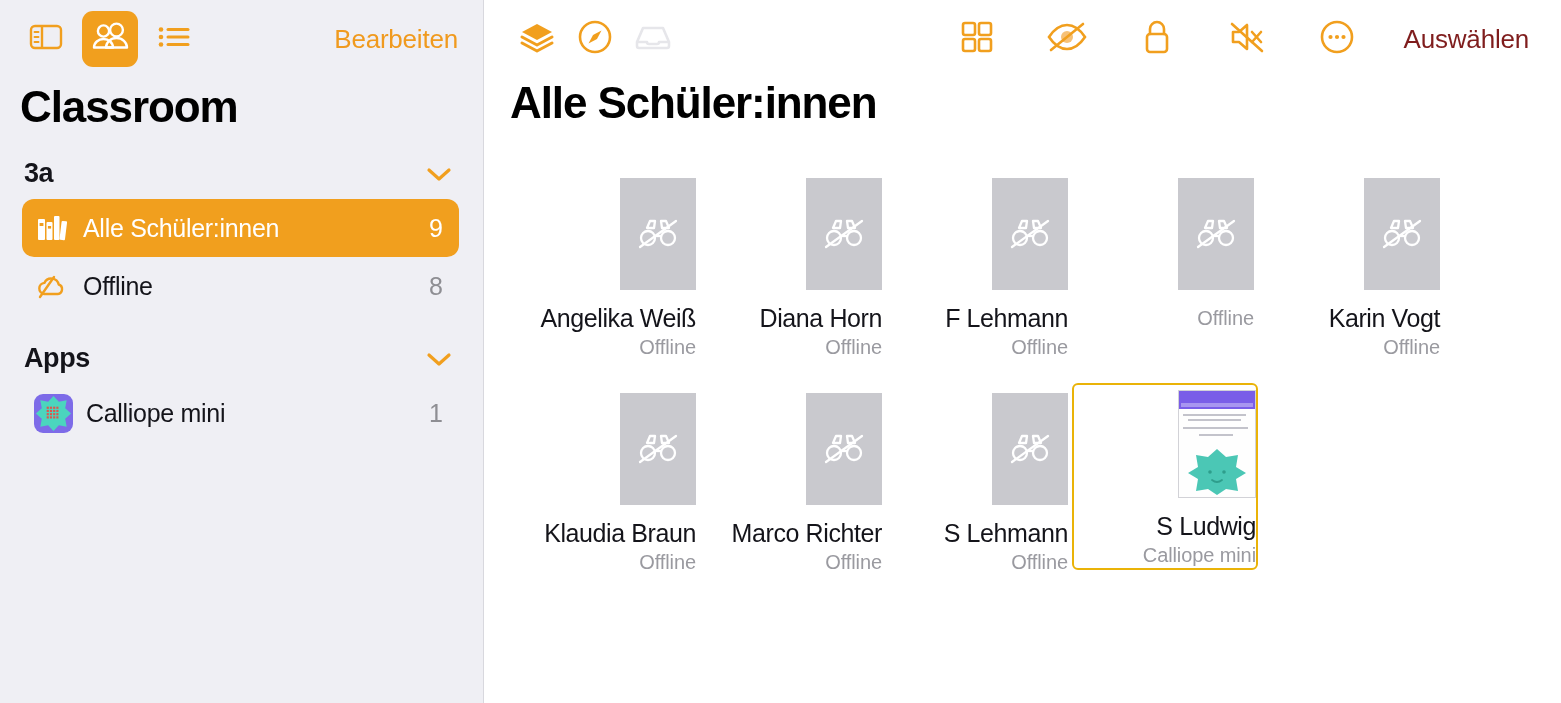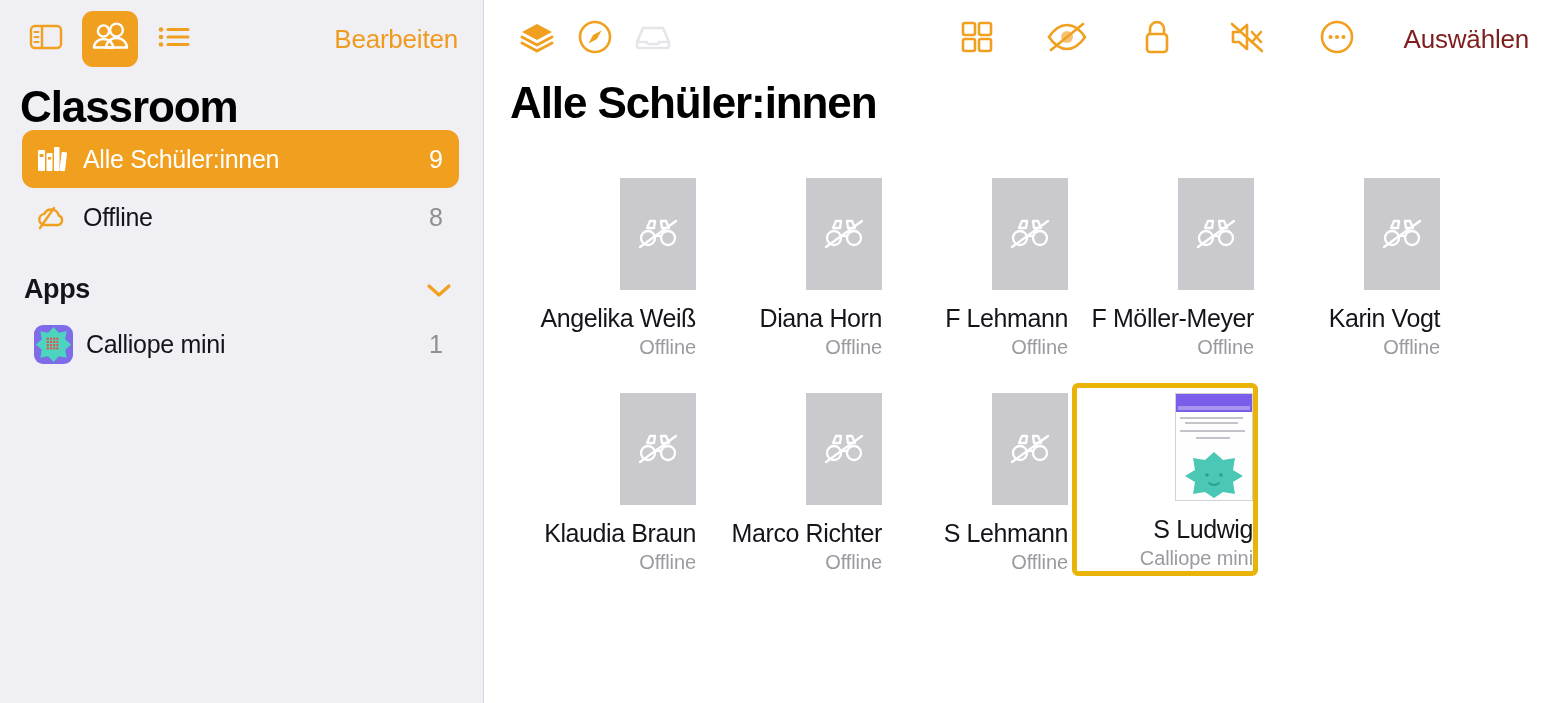--- a/index.html
+++ b/index.html
@@ -207,21 +207,21 @@
     flex: 0 0 186px;
     display: flex;
     flex-direction: column;
     align-items: flex-end;
     padding: 10px 4px 6px 4px;
     border-radius: 10px;
     cursor: pointer;
     position: relative;
   }
   .cell.highlight {
-    border: 5px solid #eab308;
+    border: 2px solid #eab308;
     border-radius: 6px;
     padding: 5px 0 1px 0;
   }
 
   .thumb {
     width: 76px;
     height: 112px;
     background: #C9C9CE;
     display: flex;
     align-items: center;
@@ -325,20 +325,28 @@
             <line x1="11" y1="21.5" x2="31" y2="21.5" stroke="#F19F1E" stroke-width="3" stroke-linecap="round"></line>
           </svg>
         </span>
       </div>
 
       <div class="sb-edit">Bearbeiten</div>
     </div>
 
     <div class="sb-title">Classroom</div>
 
+    <div class="sb-group-hdr">
+      <span class="sb-group-name">3a</span>
+      <span class="sb-chevron">
+        <svg width="28" height="18" viewBox="0 0 28 18">
+          <polyline points="4,5 14,14 24,5" fill="none" stroke="#F19F1E" stroke-width="3.2" stroke-linecap="round" stroke-linejoin="round"></polyline>
+        </svg>
+      </span>
+    </div>
 
     <div class="sb-row selected">
       <span class="sb-row-icon">
         <svg width="32" height="28" viewBox="0 0 32 28">
           <rect x="2" y="5" width="7" height="21" rx="1" fill="#ffffff"></rect>
           <rect x="3.6" y="9" width="3.8" height="3" fill="#F19F1E"></rect>
           <rect x="10.5" y="8" width="6" height="18" rx="1" fill="#ffffff"></rect>
           <rect x="11.9" y="12" width="3.2" height="2.6" fill="#F19F1E"></rect>
           <rect x="18" y="2" width="5.5" height="24" rx="1" fill="#ffffff"></rect>
           <rect x="24.6" y="7" width="5.5" height="19" rx="1" fill="#ffffff" transform="rotate(7 27 16)"></rect>
@@ -546,21 +554,20 @@
           <div class="thumb">
             <svg width="46" height="40" viewBox="0 0 46 40">
               <path d="M12 14 L15 7 h5 l-1 7 z" fill="none" stroke="#ffffff" stroke-width="2.3" stroke-linejoin="round"></path>
               <path d="M34 14 L31 7 h-5 l1 7 z" fill="none" stroke="#ffffff" stroke-width="2.3" stroke-linejoin="round"></path>
               <circle cx="13" cy="24" r="7" fill="none" stroke="#ffffff" stroke-width="2.3"></circle>
               <circle cx="33" cy="24" r="7" fill="none" stroke="#ffffff" stroke-width="2.3"></circle>
               <line x1="20" y1="22" x2="26" y2="22" stroke="#ffffff" stroke-width="2.3"></line>
               <line x1="5" y1="33" x2="41" y2="7" stroke="#ffffff" stroke-width="2.3" stroke-linecap="round"></line>
             </svg>
           </div>
-          <div class="cell-name">F Möller-Meyer</div>
           <div class="cell-status">Offline</div>
         </div>
 
         <div class="cell">
           <div class="thumb">
             <svg width="46" height="40" viewBox="0 0 46 40">
               <path d="M12 14 L15 7 h5 l-1 7 z" fill="none" stroke="#ffffff" stroke-width="2.3" stroke-linejoin="round"></path>
               <path d="M34 14 L31 7 h-5 l1 7 z" fill="none" stroke="#ffffff" stroke-width="2.3" stroke-linejoin="round"></path>
               <circle cx="13" cy="24" r="7" fill="none" stroke="#ffffff" stroke-width="2.3"></circle>
               <circle cx="33" cy="24" r="7" fill="none" stroke="#ffffff" stroke-width="2.3"></circle>

